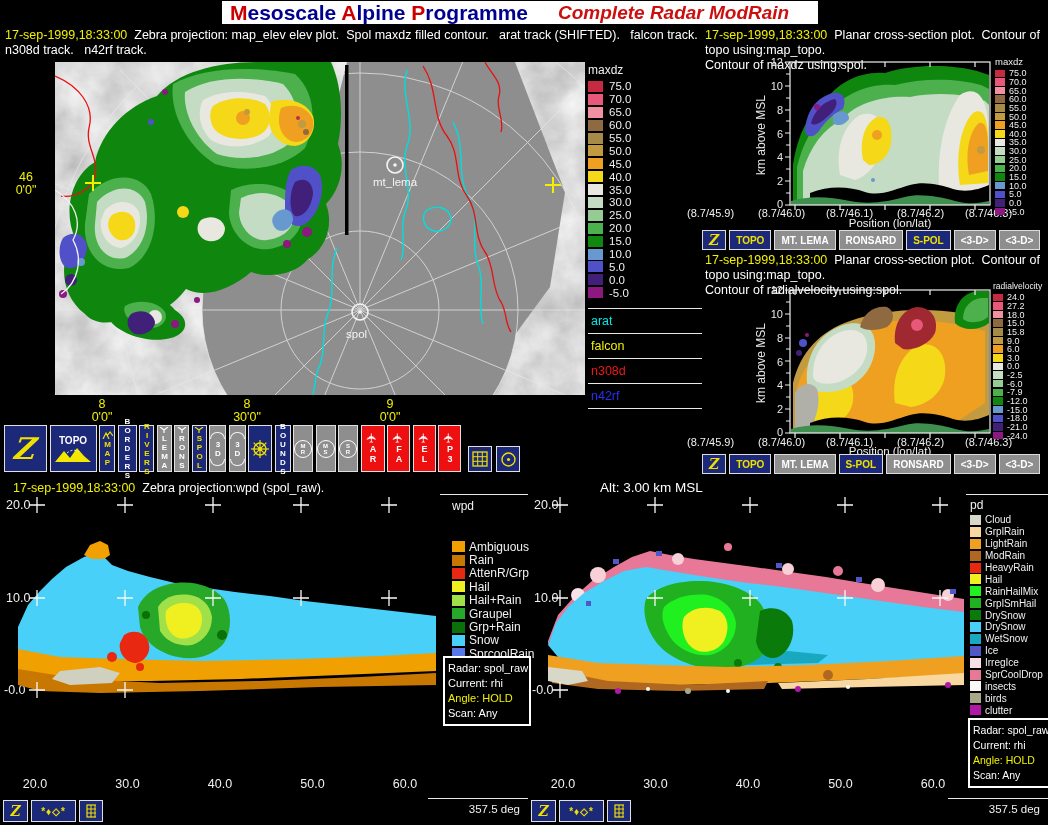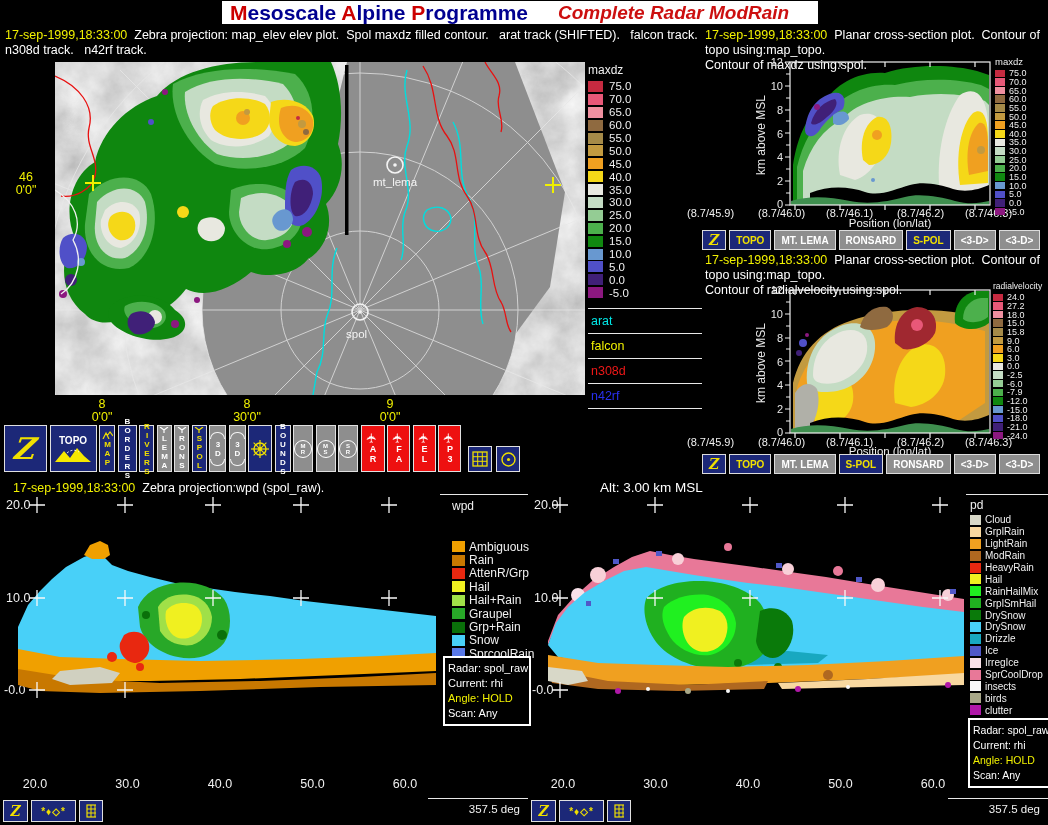--- a/index.html
+++ b/index.html
@@ -952,21 +952,21 @@
           <span class="lv">DrySnow</span>
         </div>
 
         <div class="plgrow">
           <span class="sw" style="background-color: rgb(72, 208, 248);"></span>
           <span class="lv">DrySnow</span>
         </div>
 
         <div class="plgrow">
           <span class="sw" style="background-color: rgb(24, 168, 192);"></span>
-          <span class="lv">Drizzle</span>
+          <span class="lv">WetSnow</span>
         </div>
 
         <div class="plgrow">
           <span class="sw" style="background-color: rgb(80, 88, 200);"></span>
           <span class="lv">Ice</span>
         </div>
 
         <div class="plgrow">
           <span class="sw" style="background-color: rgb(248, 224, 232);"></span>
           <span class="lv">IrregIce</span>

